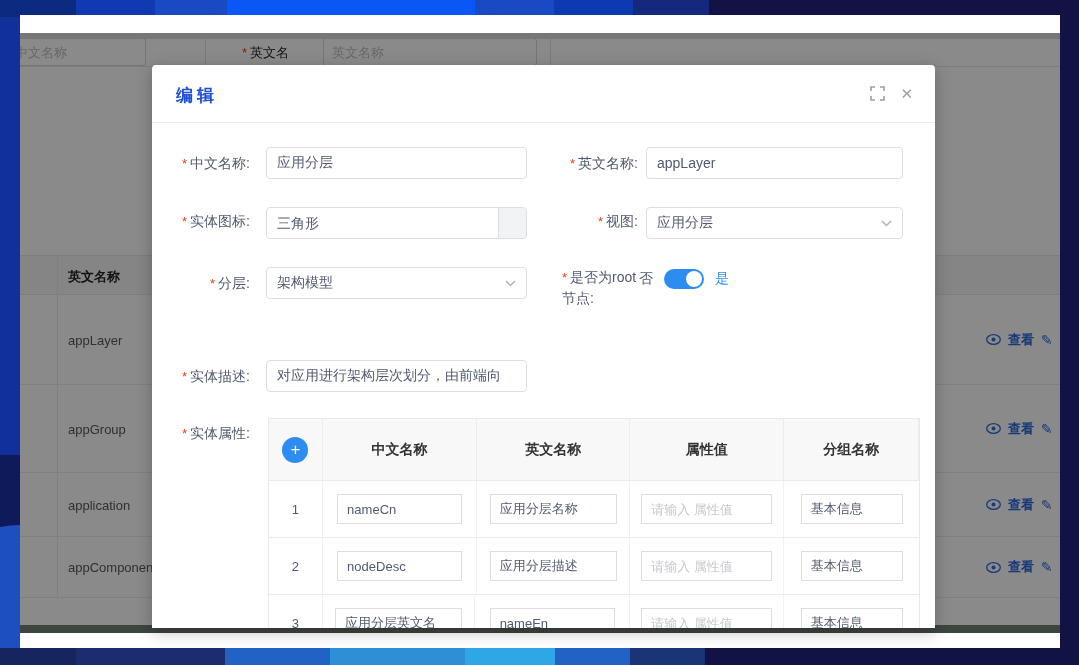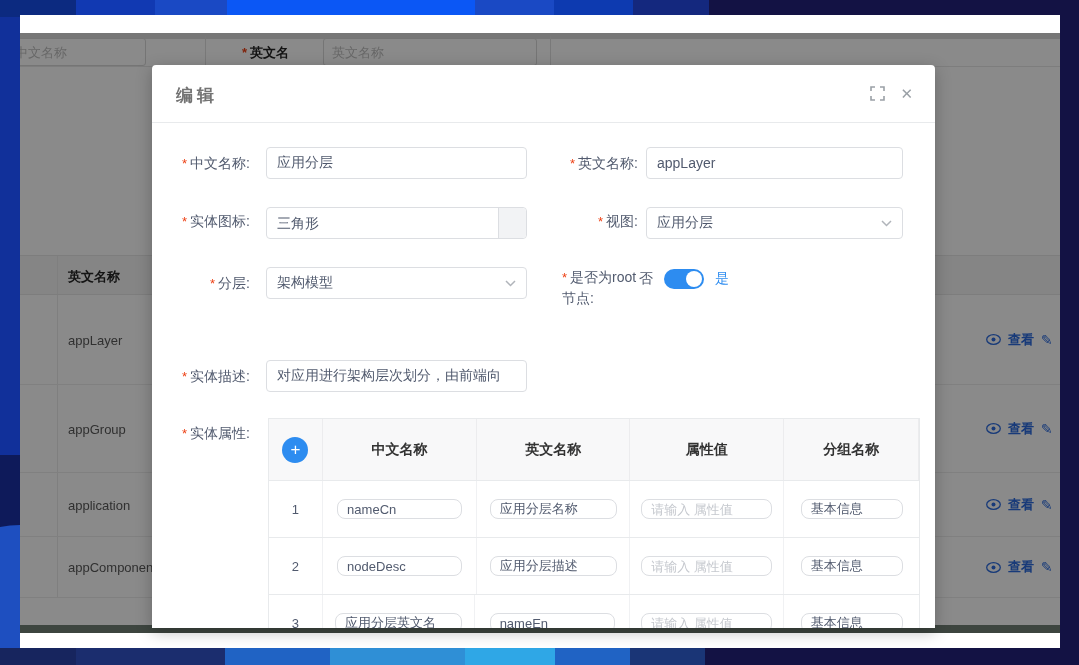--- a/index.html
+++ b/index.html
@@ -34,21 +34,21 @@
   .gray-bar { position:absolute; left:0; top:0; width:100%; height:6px; background:#dcdcdc; }
 
   
   .bg-form { position:absolute; left:0; top:3px; width:100%; height:31px; border-bottom:1px solid #e8e8e8; }
   .bg-input { position:absolute; height:28px; border:1px solid #d9d9d9; border-radius:3px; background:#fff;
     font-size:13px; color:#595959; padding:0 8px; }
   .bg-input::placeholder { color:#bfbfbf; }
   .bg-input-cn { left:-14px; top:2px; width:140px; }
   .bg-input-en { left:303px; top:2px; width:214px; }
   .bg-vline { position:absolute; top:0; width:1px; height:31px; background:#e0e0e0; }
-  .bg-label { position:absolute; left:222px; top:8px; font-size:13px; font-weight:700; color:#262626; }
+  .bg-label { position:absolute; left:222px; top:8px; font-size:13px; font-weight:400; color:#262626; }
   .req { color:#ed4014; margin-right:3px; font-size:13px; }
 
   
   .bg-table { position:absolute; left:0; top:222px; width:100%; }
   .bg-thead { position:absolute; left:0; top:0; width:100%; height:40px; background:#f5f5f5;
     border-top:1px solid #e8e8e8; border-bottom:1px solid #e8e8e8; }
   .bg-th { position:absolute; left:48px; top:12px; font-size:13px; font-weight:700; color:#262626; }
   .bg-colsep { position:absolute; left:37px; top:0; width:1px; height:100%; background:#ebebeb; }
   .bg-row { position:absolute; left:0; width:100%; border-bottom:1px solid #ededed; }
   .bg-row-1 { top:40px; height:90px; } .bg-row-2 { top:130px; height:88px; }
@@ -59,21 +59,21 @@
   .bg-actions svg { flex:0 0 auto; }
   .view-label { font-weight:600; }
   .edit-glyph { font-size:14px; }
 
   .overlay { position:absolute; inset:0; background:rgba(0,0,0,0.46); z-index:20; }
 
   
   .modal { position:absolute; left:152px; top:65px; width:783px; height:563px; background:#fff;
     border-radius:4px 4px 0 0; z-index:40; box-shadow:0 4px 16px rgba(0,0,0,0.25); overflow:hidden; }
   .modal-header { position:absolute; left:0; top:0; width:100%; height:58px; border-bottom:1px solid #e8eaec; }
-  .modal-title { position:absolute; left:24px; top:19px; font-size:17px; font-weight:700; color:#737373;
+  .modal-title { position:absolute; left:24px; top:19px; font-size:17px; font-weight:700; color:#1d4ed8;
     letter-spacing:4px; }
   .modal-tools { position:absolute; right:22px; top:21px; display:flex; align-items:center; gap:15px; }
   .tool-btn { cursor:pointer; color:#9aa0a6; font-size:15px; line-height:1; display:flex; align-items:center; }
 
   .fld-label { position:absolute; width:90px; text-align:right; font-size:14px; color:#515a6e; line-height:20px; }
   .fld-label.left  { left:8px; }
   .fld-label.right { left:396px; }
   .fld { position:absolute; height:32px; border:1px solid #dcdee2; border-radius:4px; background:#fff;
     font-size:14px; color:#515a6e; padding:0 10px; }
   .fld.left  { left:114px; width:261px; }
@@ -102,21 +102,21 @@
     border-bottom:none; }
   .attr-hrow { display:flex; height:62px; background:#f8f8f9; border-bottom:1px solid #e8eaec; }
   .attr-row { display:flex; height:57px; background:#fff; border-bottom:1px solid #e8eaec; }
   .ac { display:flex; align-items:center; justify-content:center; border-right:1px solid #f0f1f3; }
   .ac:last-child { border-right:none; }
   .c0 { width:54px; } .c1 { width:155px; } .c2 { width:153px; } .c3 { width:155px; } .c4 { width:135px; }
   .attr-hrow .ac { font-size:14px; font-weight:700; color:#333; border-right:1px solid #ececee; }
   .add-btn { width:26px; height:26px; border-radius:50%; background:#2d8cf0; color:#fff; font-size:17px;
     line-height:24px; text-align:center; border:none; cursor:pointer; font-weight:400; }
   .row-no { font-size:13px; color:#515a6e; }
-  .cell-input { height:20px; border:1px solid #dcdee2; border-radius:8px; font-size:13px; color:#515a6e;
+  .cell-input { height:30px; border:1px solid #dcdee2; border-radius:0; font-size:13px; color:#515a6e;
     padding:0 9px; background:#fff; }
   .ci-cn { width:125px; } .ci-en { width:127px; } .ci-val { width:131px; } .ci-grp { width:102px; }
   .cell-input::placeholder { color:#c5c8ce; }
 </style>
 </head>
 <body>
 
 <div class="desktop">
   <div class="strip-top">
     <div class="seg st1"></div>

